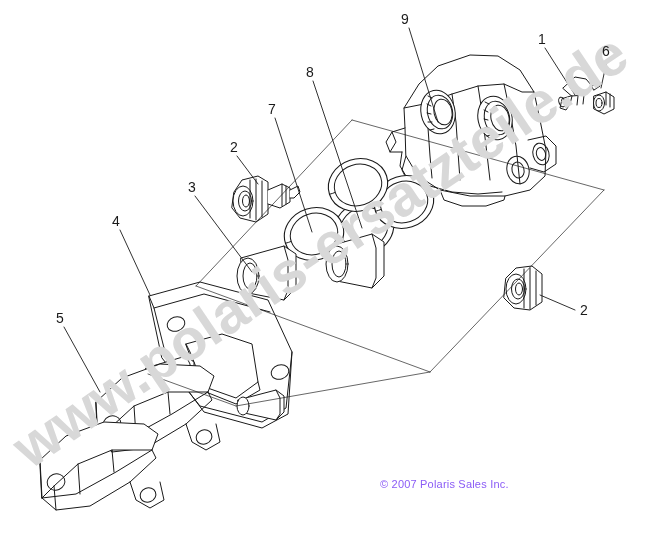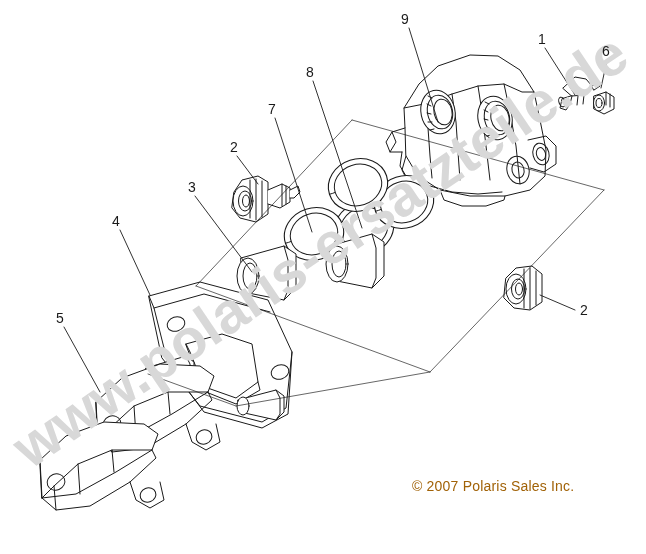--- a/index.html
+++ b/index.html
@@ -2,22 +2,22 @@
 <html><head>
 <meta charset="utf-8">
 <style>
   html,body{margin:0;padding:0;background:#ffffff;}
   body{width:646px;height:554px;overflow:hidden;
        font-family:"Liberation Sans", sans-serif;color:#111;}
   #stage{position:relative;width:646px;height:554px;background:#fff;}
   #art{position:absolute;inset:0;}
   .callout{position:absolute;font-family:"Liberation Sans",sans-serif;
            font-size:14px;color:#1a1a1a;line-height:1;white-space:nowrap;}
-  #copyright{position:absolute;left:412px;top:478px;font-size:14px;
-             color:#a16207;white-space:nowrap;letter-spacing:.2px;}
+  #copyright{position:absolute;left:380px;top:478px;font-size:11px;
+             color:#8b5cf6;white-space:nowrap;letter-spacing:.2px;}
   #wm{position:absolute;left:0;top:0;width:646px;height:554px;
       pointer-events:none;}
 </style>
 </head>
 <body>
 
 <div id="stage">
 
   <svg id="art" viewBox="0 0 646 554">
     <defs>

